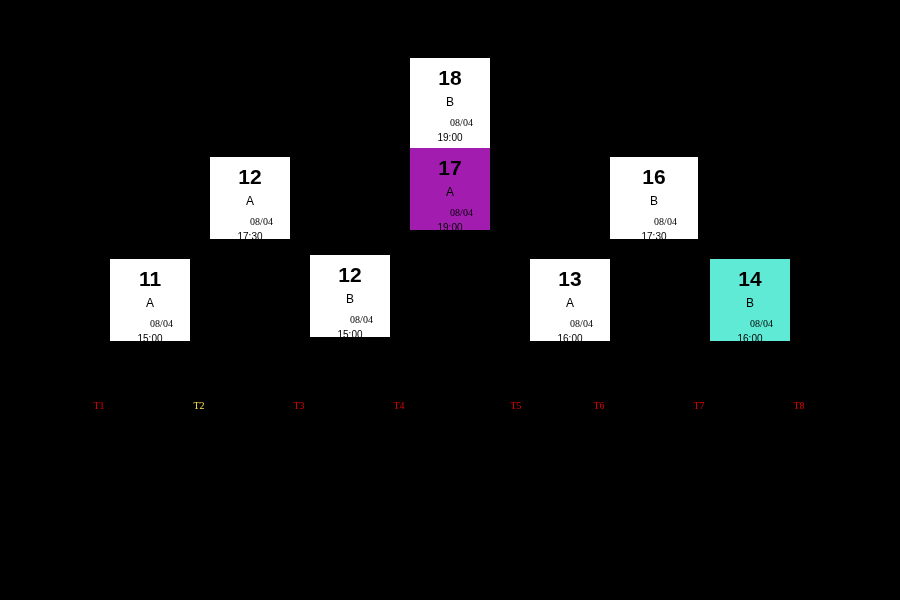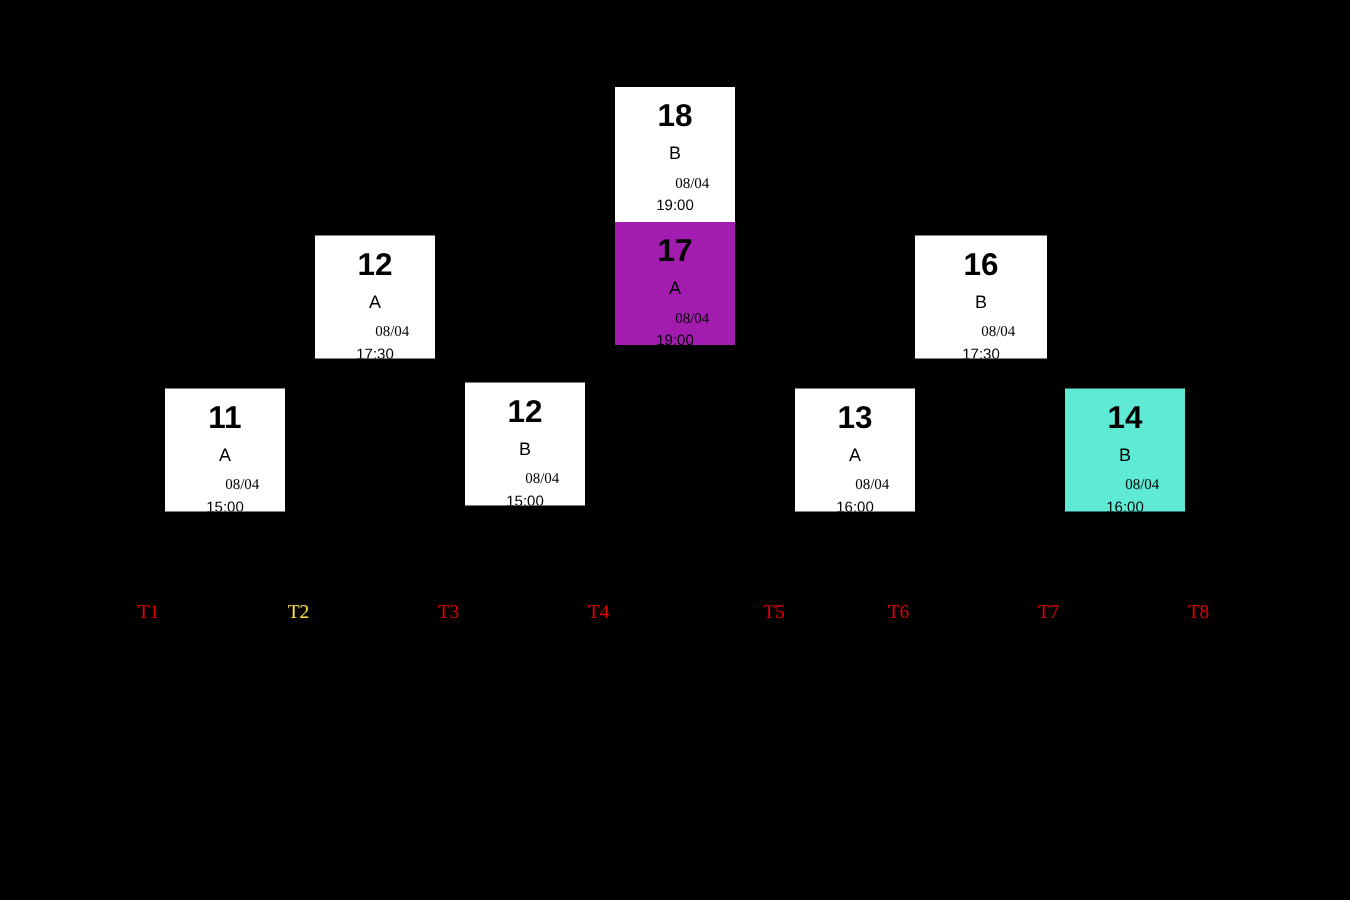--- a/index.html
+++ b/index.html
@@ -58,21 +58,21 @@
   .node-time {
     font-family: "Liberation Sans", sans-serif;
     font-size: 10px;
     line-height: 1;
     color: #000000;
     margin-top: 5px;
   }
   .axis-label {
     position: absolute;
     font-family: "Liberation Serif", serif;
-    font-size: 13px;
+    font-size: 10px;
     color: #e00000;
     text-align: center;
     line-height: 1;
     white-space: nowrap;
     transform: translateX(-50%);
   }
 </style>
 </head>
 <body>
 

